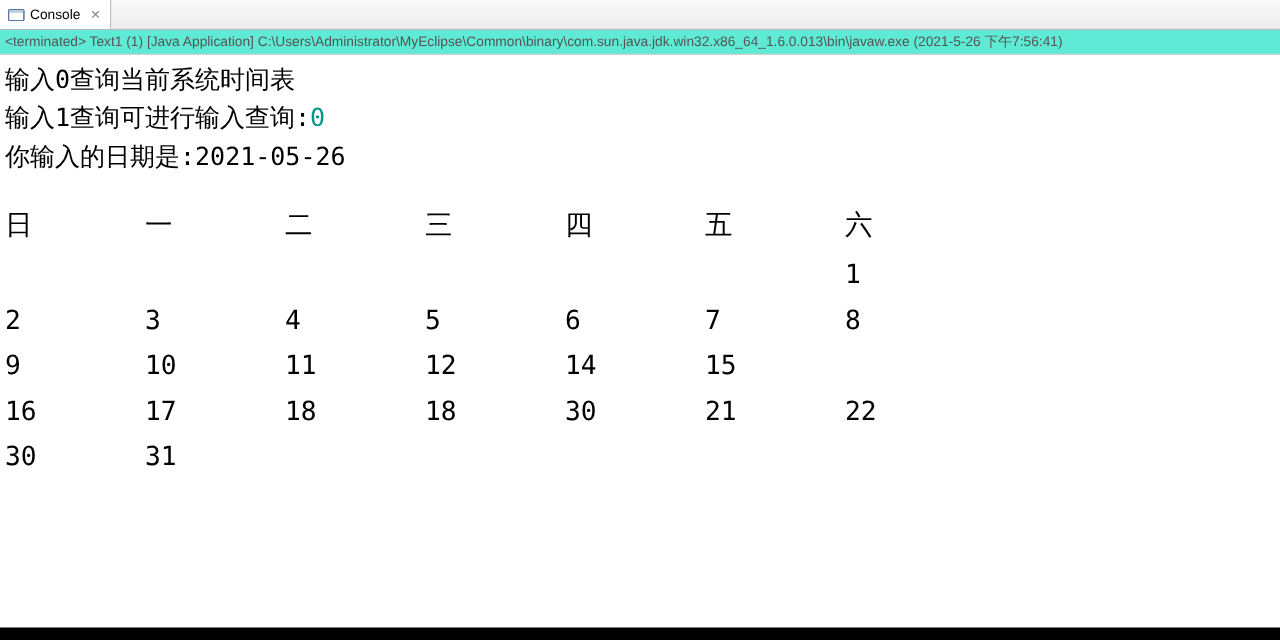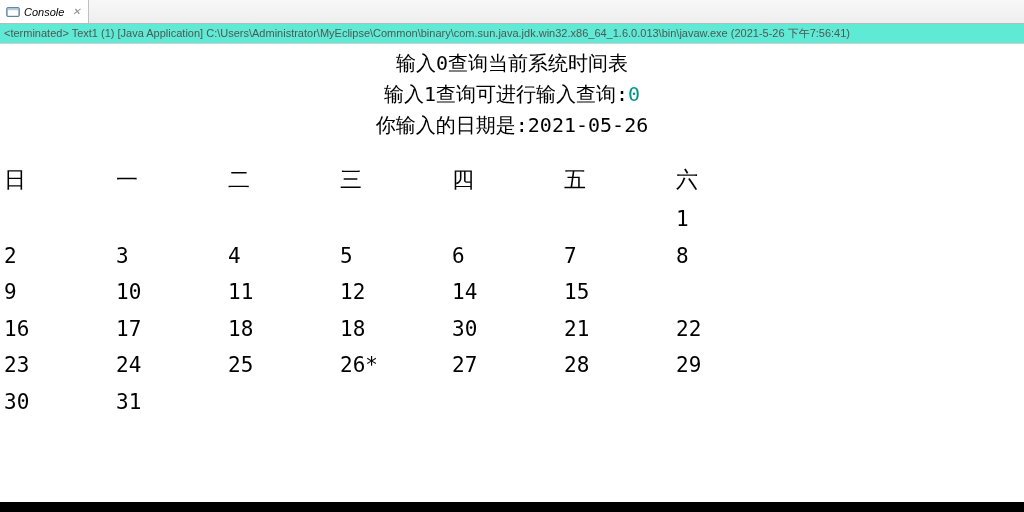--- a/index.html
+++ b/index.html
@@ -24,21 +24,20 @@
       font-size: 11px;
     }
     .tab {
       display: flex;
       align-items: center;
       gap: 4px;
       padding: 3px 6px;
       background: #ffffff;
       border-right: 1px solid #c0c0c0;
       height: 100%;
-      font-style: italic;
     }
     .tab-icon {
       width: 14px;
       height: 14px;
       display: inline-flex;
       align-items: center;
       justify-content: center;
     }
     .tab-icon svg {
       width: 14px;
@@ -65,21 +64,20 @@
     }
     .console-area {
       padding: 4px 4px;
       font-family: "SimSun", "Microsoft YaHei", monospace;
       font-size: 20px;
       line-height: 1.55;
       color: #000;
     }
     .console-line {
       white-space: pre;
-      text-align: center;
     }
     .teal {
       color: #009688;
       font-family: Consolas, monospace;
     }
     .calendar-table {
       margin-top: 20px;
       font-size: 22px;
       font-family: "SimSun", "Microsoft YaHei", monospace;
     }
@@ -177,29 +175,20 @@
     <div class="cal-row">
       <div class="cell">16</div>
       <div class="cell">17</div>
       <div class="cell">18</div>
       <div class="cell">18</div>
       <div class="cell">30</div>
       <div class="cell">21</div>
       <div class="cell">22</div>
     </div>
     <div class="cal-row">
-      <div class="cell">23</div>
-      <div class="cell">24</div>
-      <div class="cell">25</div>
-      <div class="cell">26*</div>
-      <div class="cell">27</div>
-      <div class="cell">28</div>
-      <div class="cell">29</div>
-    </div>
-    <div class="cal-row">
       <div class="cell">30</div>
       <div class="cell">31</div>
       <div class="cell"></div>
       <div class="cell"></div>
       <div class="cell"></div>
       <div class="cell"></div>
       <div class="cell"></div>
     </div>
   </div>
 </div>

